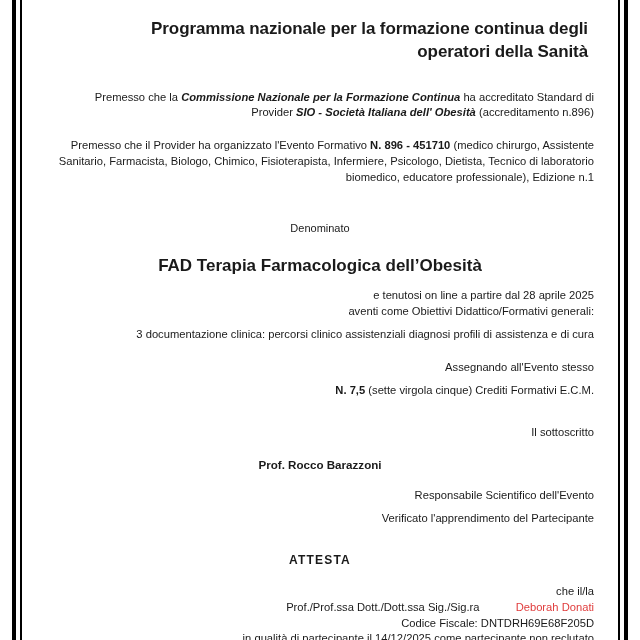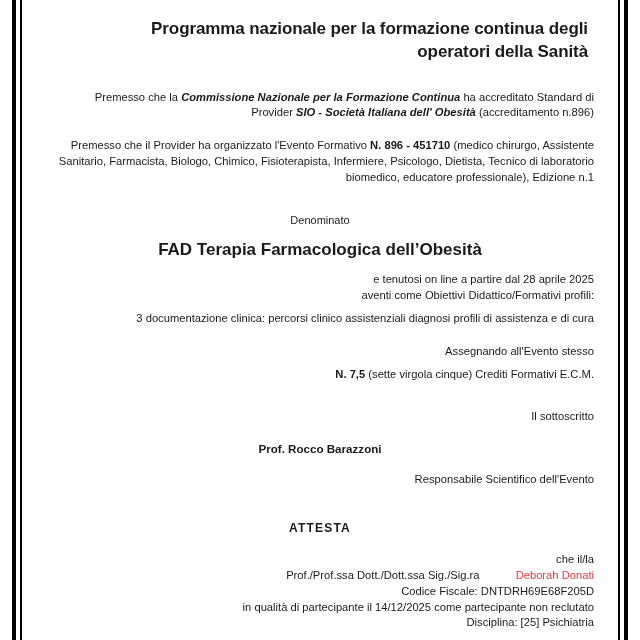--- a/index.html
+++ b/index.html
@@ -67,21 +67,21 @@
     font-size: 17px;
     font-weight: bold;
     line-height: 1.3;
     margin: 2px 0 0 0;
   }
 
   .label-small {
     text-align: center;
     font-size: 11px;
     line-height: 1.45;
-    margin: 10px;
+    margin: 18px;
   }
 
   .signer {
     text-align: center;
     font-size: 11.6px;
     font-weight: bold;
     margin: 8px;
     line-height: 1.5;
   }
 
@@ -129,21 +129,21 @@
   </p>
 
   <div class="gap-md"></div>
 
   <p class="label-small">Denominato</p>
   <p class="course-name">FAD Terapia Farmacologica dell’Obesità</p>
 
   <div class="gap-sm"></div>
 
   <p class="para">e tenutosi on line a partire dal 28 aprile 2025</p>
-  <p class="para">aventi come Obiettivi Didattico/Formativi profili:</p>
+  <p class="para">aventi come Obiettivi Didattico/Formativi generali:</p>
 
   <div class="gap-xs"></div>
 
   <p class="para">3 documentazione clinica: percorsi clinico assistenziali diagnosi profili di assistenza e di cura</p>
 
   <div class="gap-md"></div>
 
   <p class="para">Assegnando all'Evento stesso</p>
 
   <div class="gap-xs"></div>
@@ -159,20 +159,21 @@
   <div class="gap-xs"></div>
 
   <p class="signer">Prof. Rocco Barazzoni</p>
 
   <div class="gap-xs"></div>
 
   <p class="para">Responsabile Scientifico dell'Evento</p>
 
   <div class="gap-xs"></div>
 
+  <p class="para">Verificato l'apprendimento del Partecipante</p>
 
   <div class="gap-lg"></div>
 
   <p class="attesta">ATTESTA</p>
 
   <div class="gap-md"></div>
 
   <p class="para">che il/la</p>
 
   <p class="para">

